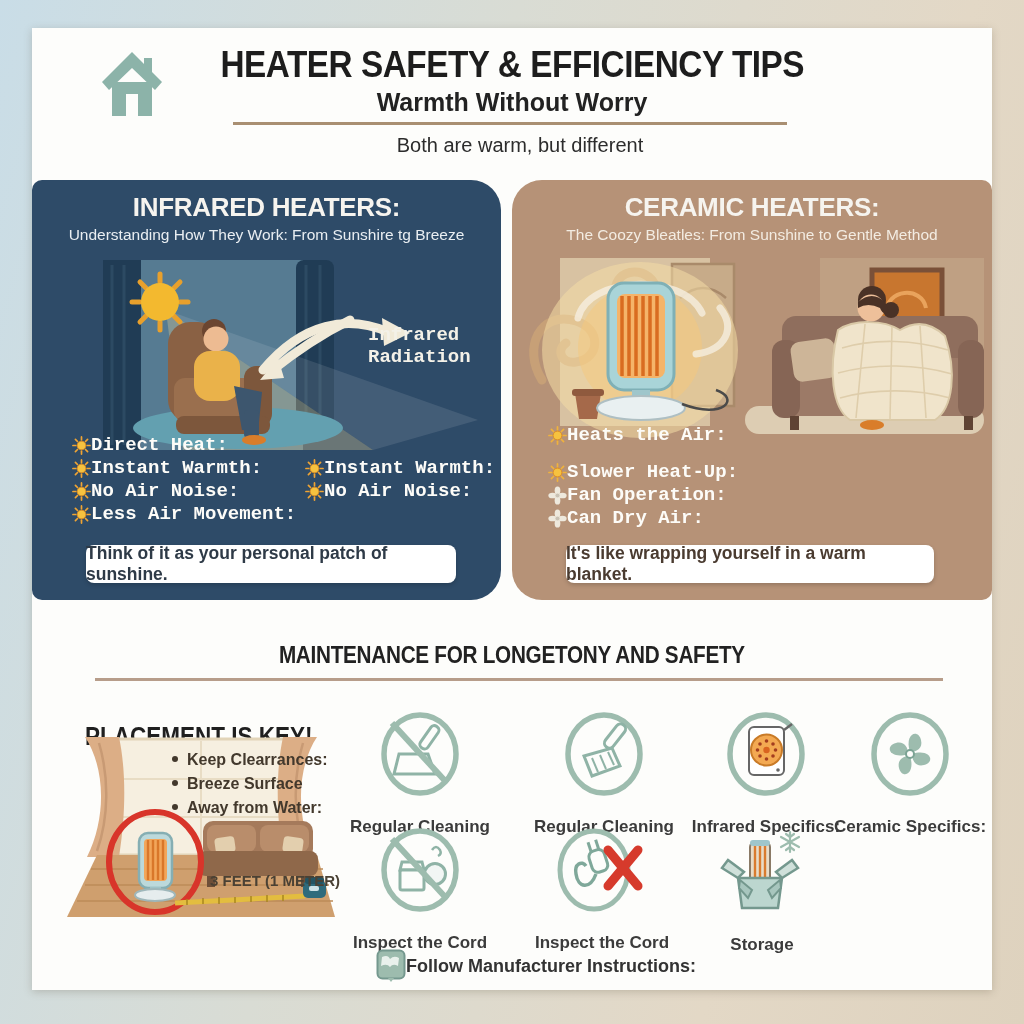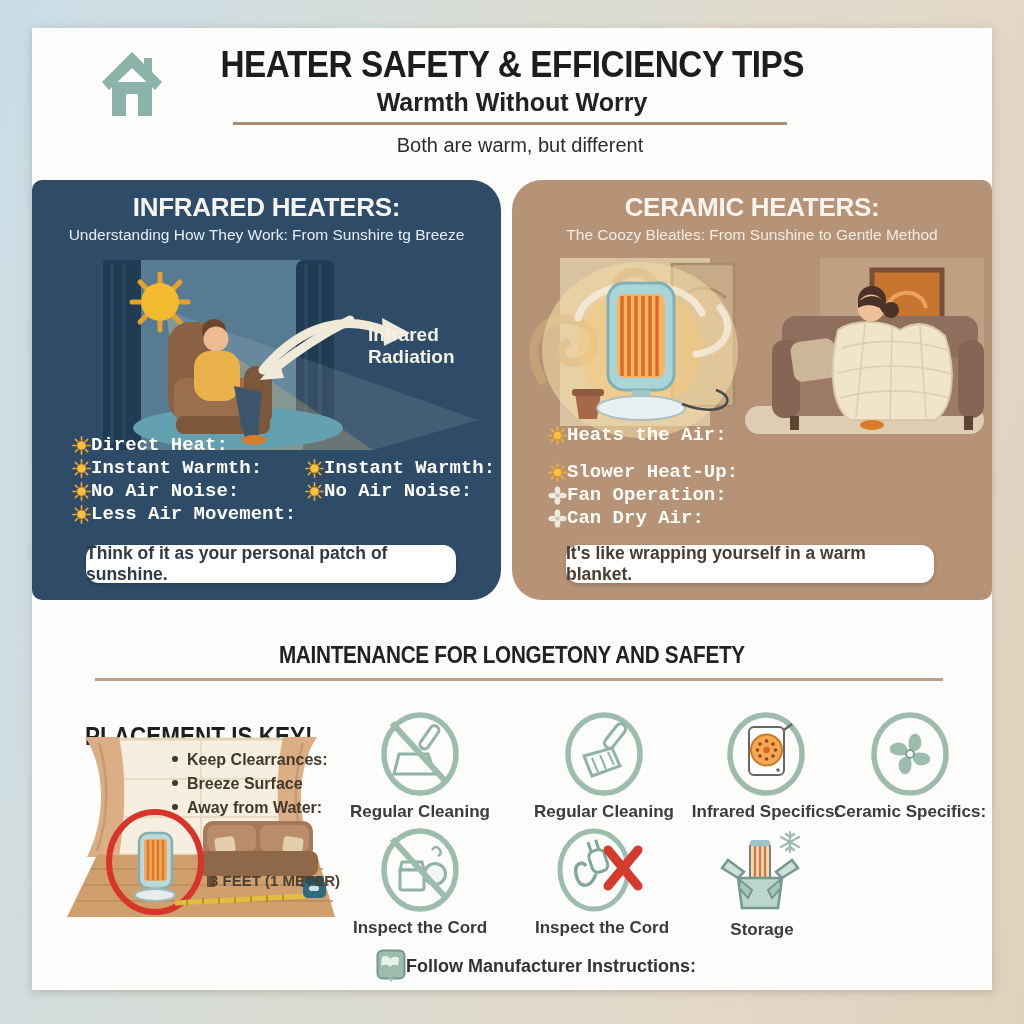--- a/index.html
+++ b/index.html
@@ -20,33 +20,33 @@
   .panel{top:180px;height:420px;}
   .panel-ir{left:32px;width:469px;background:#2e4b68;border-radius:10px 30px 30px 10px;}
   .panel-cer{left:512px;width:480px;background:#b69277;border-radius:30px 10px 10px 30px;}
   .panel-title{font-size:26px;font-weight:800;color:#f6f4ef;letter-spacing:-.3px;}
   .panel-sub{font-size:15.5px;color:#e9eef2;}
   .p-ir-title{left:32px;top:192px;width:469px;}
   .p-ir-sub{left:40px;top:226px;width:453px;}
   .p-cer-title{left:512px;top:192px;width:480px;}
   .p-cer-sub{left:520px;top:226px;width:464px;color:#f3ece2;}
   .b-row{display:flex;align-items:center;font-size:19px;font-weight:700;color:#fdfcf8;white-space:nowrap;font-family:Liberation Mono, monospace;}
-  .quote-box{height:38px;background:#ffffff;border-radius:13px;display:flex;align-items:center;justify-content:center;
+  .quote-box{height:38px;background:#ffffff;border-radius:8px;display:flex;align-items:center;justify-content:center;
              font-size:17.5px;font-weight:700;color:#2e3a47;box-shadow:0 2px 4px rgba(0,0,0,.18);}
-  .diag-label{font-size:19px;font-weight:800;color:#f4f1e8;line-height:1.18;}
+  .diag-label{font-size:19px;font-weight:800;color:#f4f1e8;line-height:1.18;font-family:Liberation Mono, monospace;}
   
   .maint-title{left:32px;top:642px;width:960px;font-size:23px;font-weight:800;color:#222;letter-spacing:-.3px;}
   .maint-divider{left:95px;top:678px;width:848px;height:3px;background:#b79d8a;}
   .place-title{left:85px;top:699px;width:320px;font-size:25px;font-weight:800;color:#1f1f1f;text-align:left;margin-top:23px;}
   .place-bullets{left:172px;top:750px;width:190px;display:flex;flex-direction:column;gap:5px;}
   .place-bullets .row{display:flex;gap:9px;font-size:16px;font-weight:700;color:#42382c;line-height:19px;}
   .place-bullets .dot{width:6px;height:6px;border-radius:50%;background:#42382c;margin-top:6px;flex:none;}
   .dist-label{left:210px;top:872px;width:160px;font-size:15px;font-weight:800;color:#4a4134;text-align:left;white-space:nowrap;}
   .tip{position:absolute;width:160px;display:flex;flex-direction:column;align-items:center;}
-  .tip .lbl{margin-top:6px;font-size:17px;font-weight:600;color:#3b3b3b;white-space:nowrap;}
+  .tip .lbl{margin-top:21px;font-size:17px;font-weight:600;color:#3b3b3b;white-space:nowrap;}
   .footer-row{left:376px;top:949px;display:flex;align-items:center;}
   .footer-row .lbl{font-size:18px;font-weight:600;color:#333;}
 </style>
 </head>
 <body>
 
 <div class="stage">
   <div class="card"></div>
 
   <svg class="abs" style="left:100px;top:50px" width="64" height="68" viewBox="0 0 64 68">

